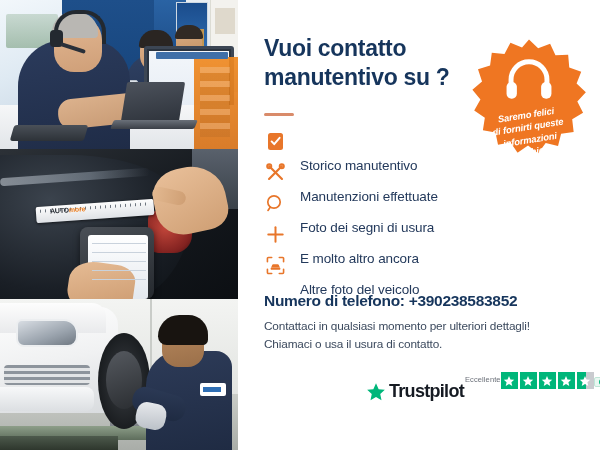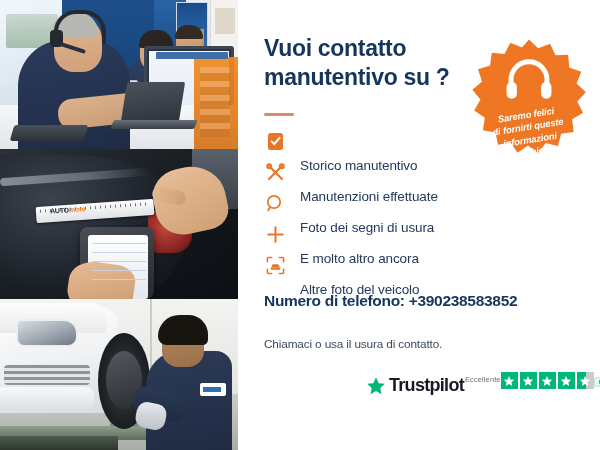--- a/index.html
+++ b/index.html
@@ -453,21 +453,21 @@
   .trustpilot {
     position: absolute;
     left: 128px;
     top: 372px;
     display: flex;
     align-items: flex-start;
   }
   .tp-logo {
     display: flex;
     align-items: center;
-    margin-top: 3px;
+    margin-top: 9px;
   }
   .tp-star-logo { width: 20px; height: 20px; }
   .tp-wordmark {
     margin-left: 3px;
     font-size: 18px;
     font-weight: 700;
     color: #161b23;
     letter-spacing: -0.7px;
   }
   .tp-rating {
@@ -678,21 +678,21 @@
           </svg>
         </span>
         <span class="feature-label">Altre foto del veicolo</span>
       </div>
 
     </div>
 
     <div class="phone-title">Numero di telefono: +390238583852</div>
 
     <div class="phone-sub">
-      <br>
+      <span>Contattaci in qualsiasi momento per ulteriori dettagli!</span><br>
       <span>Chiamaci o usa il usura di contatto.</span>
     </div>
 
     <div class="trustpilot">
       <div class="tp-logo">
         <svg class="tp-star-logo" viewBox="0 0 24 24" aria-hidden="true">
           <path d="M12 1.6 L15.2 8.6 L22.6 9.4 L17.1 14.4 L18.6 21.8 L12 18.1 L5.4 21.8 L6.9 14.4 L1.4 9.4 L8.8 8.6 Z" fill="#00b67a"></path>
         </svg>
         <span class="tp-wordmark">Trustpilot</span>
       </div>

